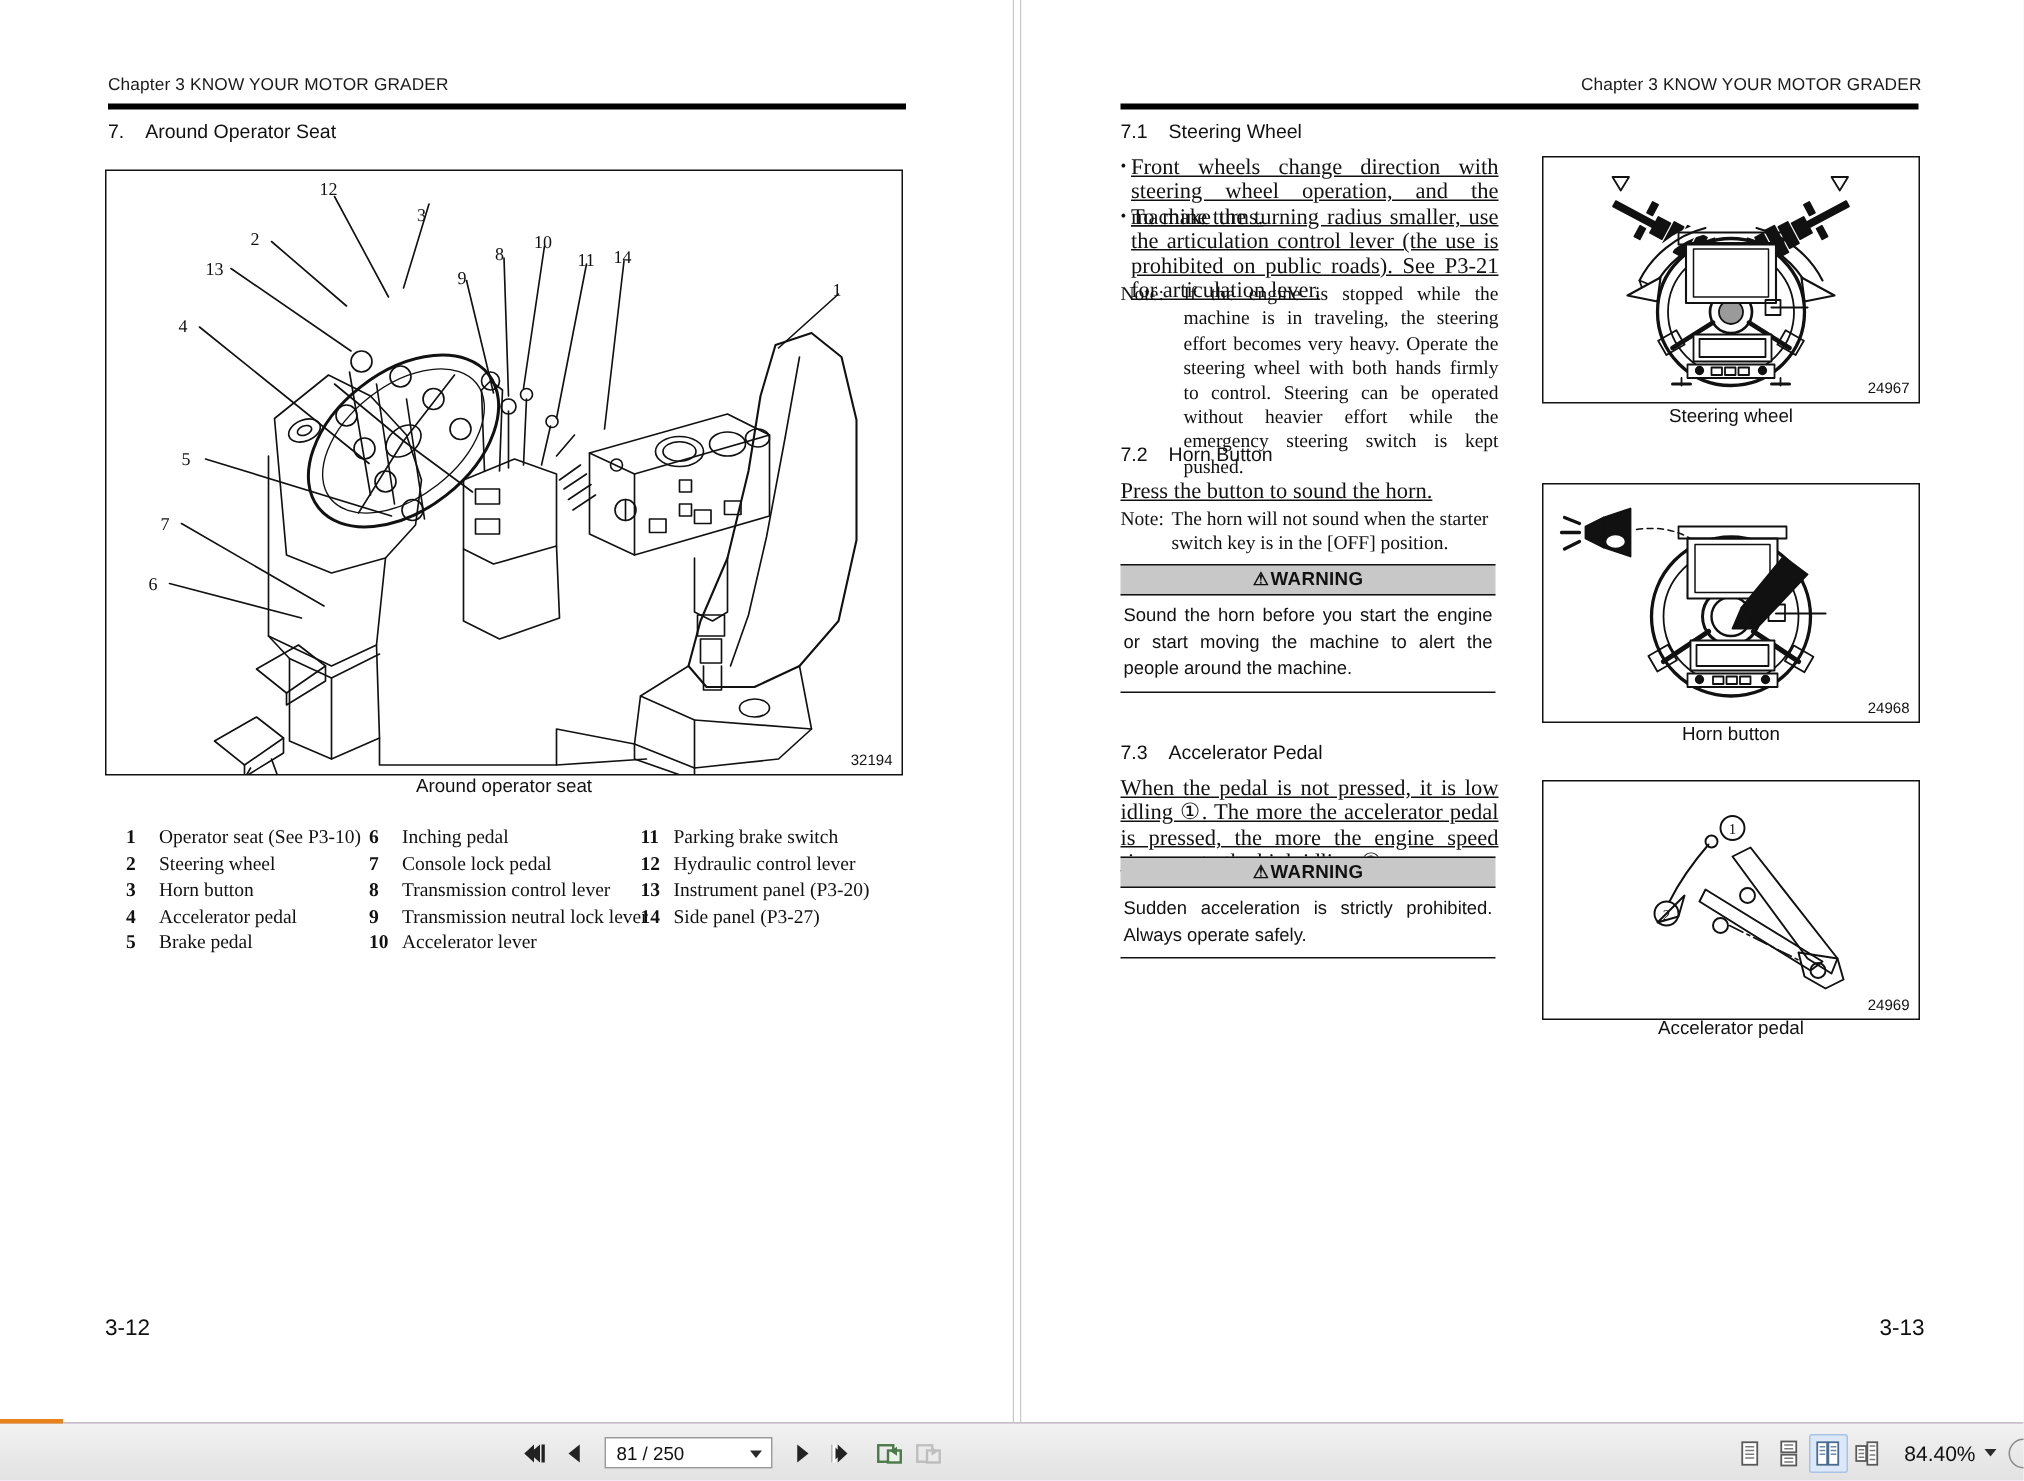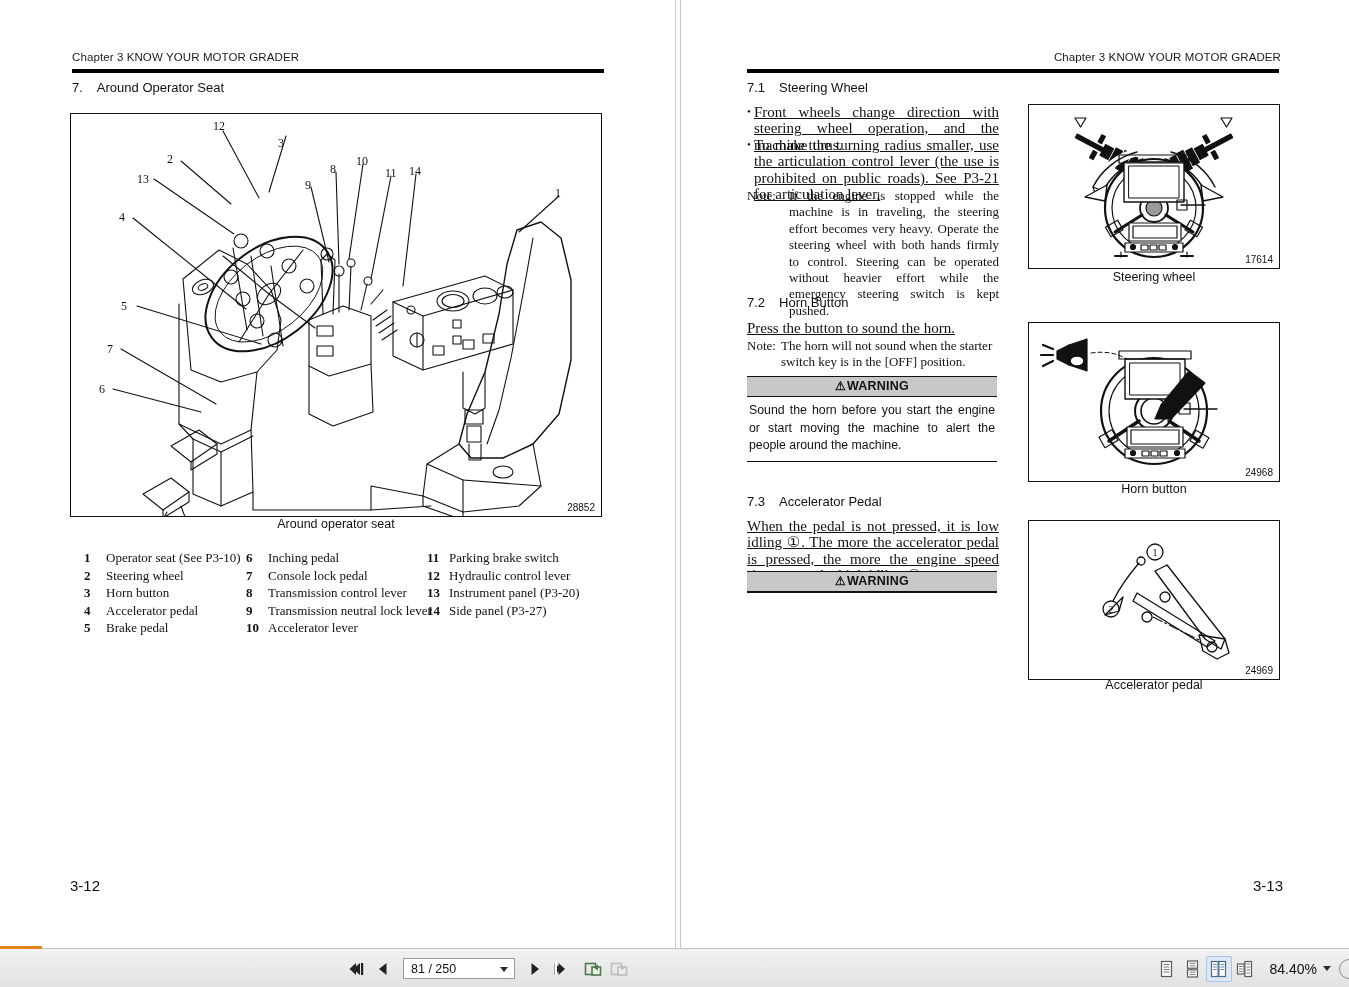--- a/index.html
+++ b/index.html
@@ -242,21 +242,21 @@
         <div class="callout" style="left:50px;  top:185px;">5</div>
         <div class="callout" style="left:36px;  top:228px;">7</div>
         <div class="callout" style="left:28px;  top:268px;">6</div>
         <div class="callout" style="left:234px; top:64px;">9</div>
         <div class="callout" style="left:259px; top:48px;">8</div>
         <div class="callout" style="left:285px; top:40px;">10</div>
         <div class="callout" style="left:314px; top:52px;">11</div>
         <div class="callout" style="left:338px; top:50px;">14</div>
         <div class="callout" style="left:484px; top:72px;">1</div>
 
-        <div class="figid">28852</div>
+        <div class="figid">32194</div>
       </div>
 
       <div class="figcap" style="left:70px; top:517px; width:532px;">Around operator seat</div>
 
       <div class="legend" style="left:84px; top:550px; width:520px; height:100px;">
         <div class="col" style="left:0px; width:170px;">
           <div class="row"><span class="idx">1</span><span class="lbl">Operator seat (See P3-10)</span></div>
           <div class="row"><span class="idx">2</span><span class="lbl">Steering wheel</span></div>
           <div class="row"><span class="idx">3</span><span class="lbl">Horn button</span></div>
           <div class="row"><span class="idx">4</span><span class="lbl">Accelerator pedal</span></div>
@@ -357,21 +357,21 @@
             <rect x="130" y="140" width="7" height="5"></rect>
             <circle cx="104" cy="142" r="2.5" fill="#111"></circle>
             <circle cx="146" cy="142" r="2.5" fill="#111"></circle>
             <path d="M92 147 L92 152 M158 147 L158 152"></path>
             <path d="M86 151 L98 151 M152 151 L164 151" stroke-width="2"></path>
 
             <path d="M152 100 L176 100" stroke-width="1.4"></path>
             <rect x="148" y="95" width="10" height="10"></rect>
           </g>
         </svg>
-        <div class="figid">17614</div>
+        <div class="figid">24967</div>
       </div>
       <div class="figcap" style="left:347px; top:270px; width:252px;">Steering wheel</div>
 
       <div class="h-sec" style="left:66px; top:295px;">
         <span class="num">7.2</span><span class="ttl">Horn Button</span>
       </div>
       <div class="body serif" style="left:66px; top:320px; width:252px; text-align:left;">Press the button to sound the horn.</div>
       <div class="noteblk serif" style="left:66px; top:338px; width:252px;">
         <span class="nlab" style="width:34px;">Note:</span>
         <span class="ntxt" style="margin-left:34px; text-align:left;">The horn will not sound when the starter switch key is in the [OFF] position.</span>
@@ -430,20 +430,21 @@
 
       <div class="h-sec" style="left:66px; top:494px;">
         <span class="num">7.3</span><span class="ttl">Accelerator Pedal</span>
       </div>
       <div class="body serif" style="left:66px; top:518px; width:252px;">When the pedal is not pressed, it is low idling ①. The more the accelerator pedal is pressed, the more the engine speed rises, up to the high idling ②.</div>
 
       <div class="warnbox" style="left:66px; top:571px; width:250px;">
         <div class="bar">
           <span class="tri">⚠</span><span>WARNING</span>
         </div>
+        <div class="wtxt">Sudden acceleration is strictly prohibited. Always operate safely.</div>
         <div class="wrule"></div>
       </div>
 
       <div class="figframe" style="left:347px; top:520px; width:252px; height:160px;">
         <svg width="250" height="158" viewBox="0 0 250 158">
           <g stroke="#111" fill="none" stroke-width="1.3" stroke-linejoin="round" stroke-linecap="round">
 
             <path d="M126 50 L176 118 L192 128 L196 118 L138 44 Z"></path>
             <circle cx="136" cy="76" r="5"></circle>
 

